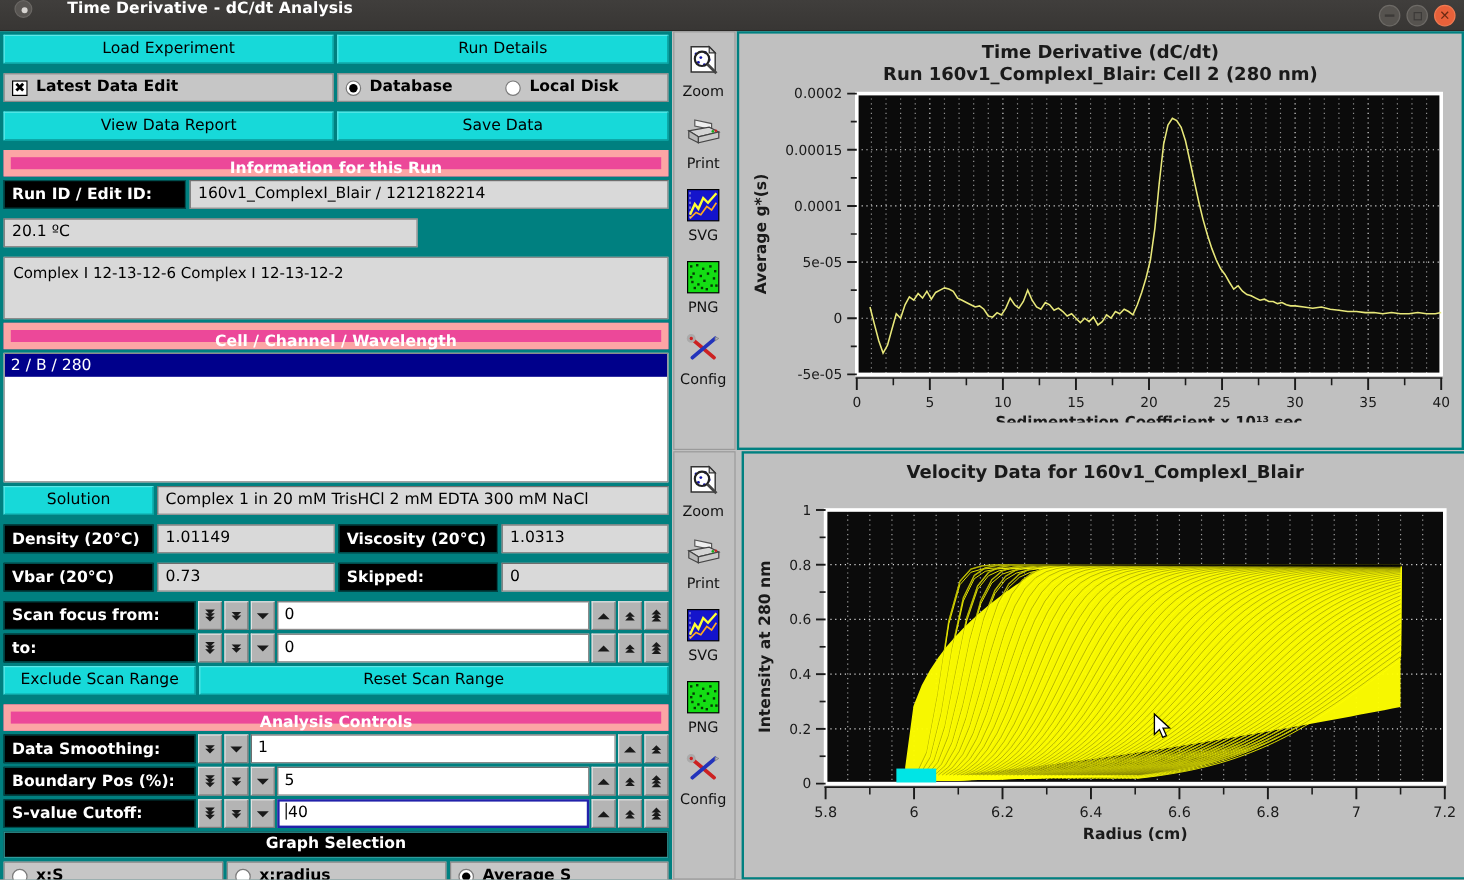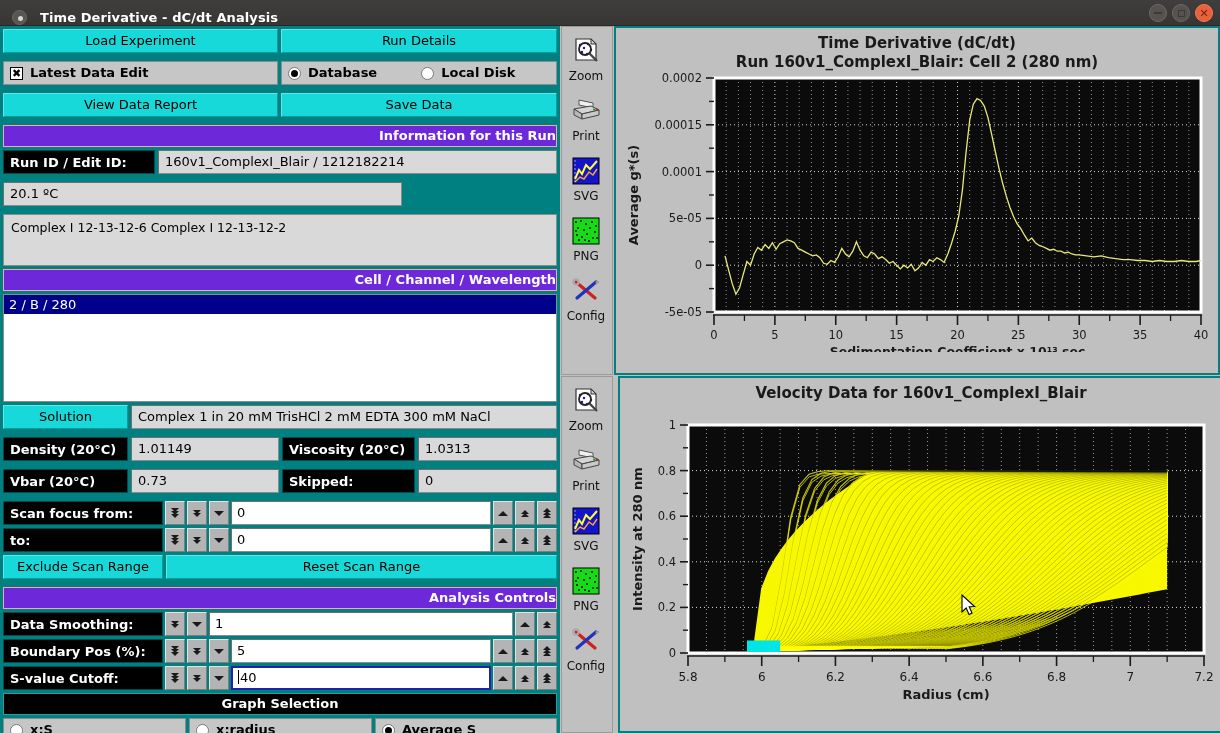--- a/index.html
+++ b/index.html
@@ -10,21 +10,21 @@
     font-family: "DejaVu Sans", "Liberation Sans", sans-serif;
     background: #c0c0c0;
   }
   #app { position: relative; width: 1220px; height: 733px; background: #3b3b3b; }
 
   
   #titlebar {
     position: absolute; left: 0; top: 0; width: 1220px; height: 26px;
     background: linear-gradient(to bottom, #403e3c 0%, #383634 100%);
     border-bottom: 1px solid #2a2826;
-    display: flex; align-items: flex-end;
+    display: flex; align-items: flex-start; gap: 16px;
   }
   #titlebar .tb-appicon {
     width: 15px; height: 15px; border-radius: 50%;
     background: #585552; border: 1px solid #6a6764;
     margin-left: 12px; position: relative;
   }
   #titlebar .tb-appicon::after {
     content: ""; position: absolute; left: 5px; top: 5px;
     width: 5px; height: 5px; border-radius: 50%; background: #d8d5d2;
   }
@@ -73,23 +73,23 @@
     height: 24px; line-height: 22px; padding-left: 6px;
     border: 1px solid #8b8b8b; border-top-color: #6e6e6e; border-left-color: #6e6e6e;
     white-space: nowrap; overflow: hidden;
   }
   .gray-panel {
     background: #c6c6c6; color: #000; font-size: 13px; font-weight: bold;
     height: 24px; line-height: 22px; border: 1px solid #8b8b8b;
     display: flex; align-items: center; padding-left: 6px;
   }
   .banner-teal {
-    background: #6d28d9; color: #ffffff; font-size: 13px; font-weight: bold;
-    height: 22px; line-height: 20px; text-align: right;
-    border: 1px solid #fca5a5;
+    background: #ec4899; color: #ffffff; font-size: 13px; font-weight: bold;
+    height: 22px; line-height: 20px; text-align: center;
+    border: 6px solid #fca5a5;
   }
   .banner-black {
     background: #000000; color: #ffffff; font-size: 13px; font-weight: bold;
     height: 22px; line-height: 20px; text-align: center;
     border: 1px solid #2f9b9b;
   }
 
   
   .cbx {
     width: 13px; height: 13px; background: #ffffff; border: 1px solid #000;
@@ -212,21 +212,21 @@
       </div>
 
       <div class="banner-teal" style="width:554px;margin-bottom:3px">Information for this Run</div>
 
       <div class="row">
         <div class="lbl-black" style="width:152px">Run ID / Edit ID:</div>
         <div class="fld" style="width:399px">160v1_ComplexI_Blair / 1212182214</div>
       </div>
 
       <div class="row">
-        <div class="fld" style="width:399px">20.1 ºC</div>
+        <div class="fld" style="width:345px">20.1 ºC</div>
       </div>
 
       <div class="infobox">Complex I 12-13-12-6  Complex I 12-13-12-2</div>
 
       <div class="banner-teal" style="width:554px;margin-bottom:3px">Cell / Channel / Wavelength</div>
 
       <div class="listbox">
         <div class="listitem">2 / B / 280</div>
       </div>
 

